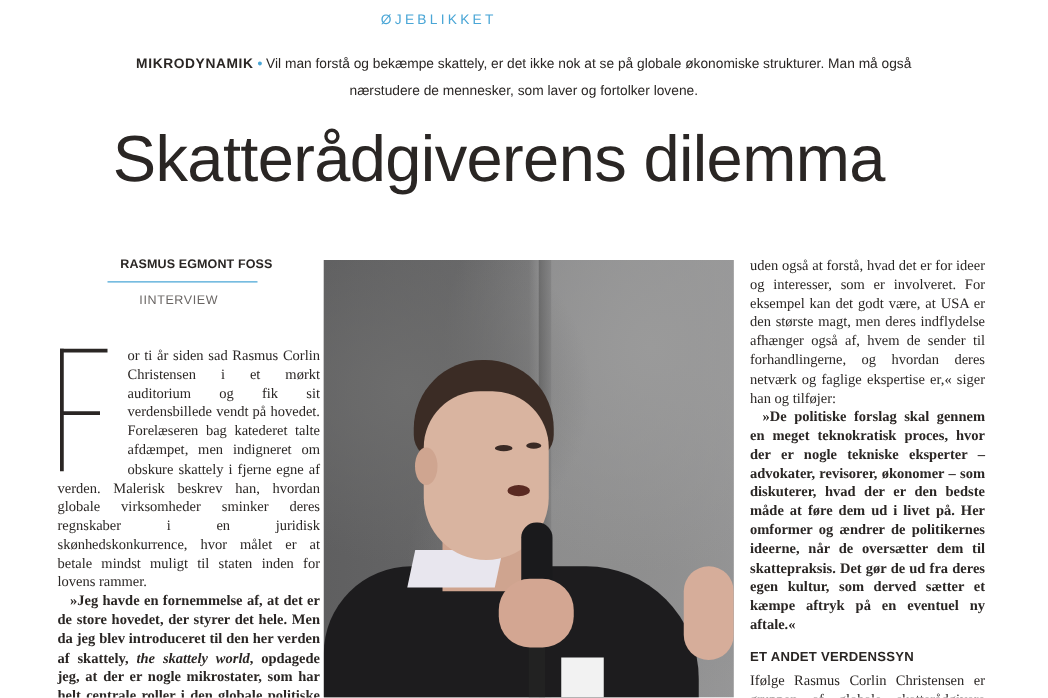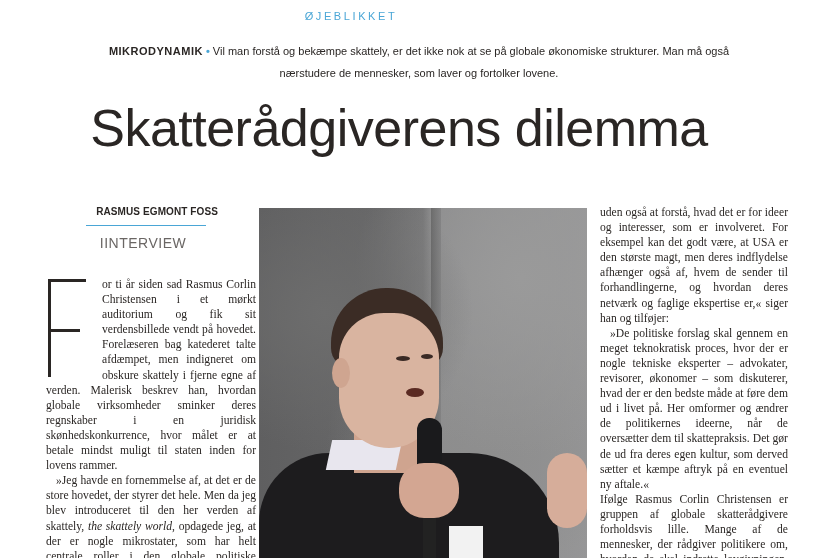--- a/index.html
+++ b/index.html
@@ -26,28 +26,28 @@
   .byline {
     position:absolute; top:206px; left:68px; width:150px; text-align:right;
     font-family:"Liberation Sans", sans-serif; font-size:10px; font-weight:bold; letter-spacing:0.1px;
     color:#2a2624;
   }
   .rule {
     position:absolute; top:225px; left:86px; width:120px; height:1px; background:#4aa6d6;
   }
   .genre {
     position:absolute; top:235px; left:68px; width:150px; text-align:center;
-    font-family:"Liberation Sans", sans-serif; font-size:14px; letter-spacing:0.5px; color:#6a6664;
+    font-family:"Liberation Sans", sans-serif; font-size:10px; letter-spacing:0.5px; color:#6a6664;
   }
   .col {
     position:absolute; font-family:"Liberation Serif", serif; font-size:11.6px;
     line-height:15.1px; color:#2a2624; text-align:justify; hyphens:manual;
   }
   .col p { margin:0; }
-  .col p.indent { text-indent:10px; }
+  .col p.indent { text-indent:10px;font-weight:bold; }
   .col-left { top:277px; left:46px; width:210px; }
   .col-right { top:205px; left:600px; width:188px; }
   .dropcap {
     float:left; width:46px; height:90px; margin:2px 10px 0 0; position:relative;
   }
   .dropcap .v { position:absolute; left:2px; top:0; width:3px; height:98px; background:#2a2624; }
   .dropcap .t { position:absolute; left:2px; top:0; width:38px; height:3px; background:#2a2624; }
   .dropcap .m { position:absolute; left:2px; top:50px; width:32px; height:3px; background:#2a2624; }
   .subhead {
     font-family:"Liberation Sans", sans-serif; font-weight:bold; font-size:10.5px;
@@ -117,14 +117,15 @@
   <div class="mic-handle"></div>
   <div class="mic"></div>
   <div class="hand"></div>
   <div class="hand2"></div>
   <div class="badge"></div>
 </div>
 
 <div class="col col-right">
   <p>uden også at forstå, hvad det er for ideer og interesser, som er involveret. For eksempel kan det godt være, at USA er den største magt, men deres indflydelse afhænger også af, hvem de sender til forhandlingerne, og hvordan deres netværk og faglige ekspertise er,« siger han og tilføjer:</p>
   <p class="indent">»De politiske forslag skal gennem en meget teknokratisk proces, hvor der er nogle tekniske eksperter – advokater, revisorer, økonomer – som diskuterer, hvad der er den bedste måde at føre dem ud i livet på. Her omformer og ændrer de politikernes ideerne, når de oversætter dem til skattepraksis. Det gør de ud fra deres egen kultur, som derved sætter et kæmpe aftryk på en eventuel ny aftale.«</p>
+  <div class="subhead">ET ANDET VERDENSSYN</div>
   <p>Ifølge Rasmus Corlin Christensen er gruppen af globale skatterådgivere forholdsvis lille. Mange af de mennesker, der rådgiver politikere om, hvordan de skal indrette lovgivningen, vejleder også til hverdagsvirksomheder i at minimere deres skat</p>
 </div>
 
 </body></html>

